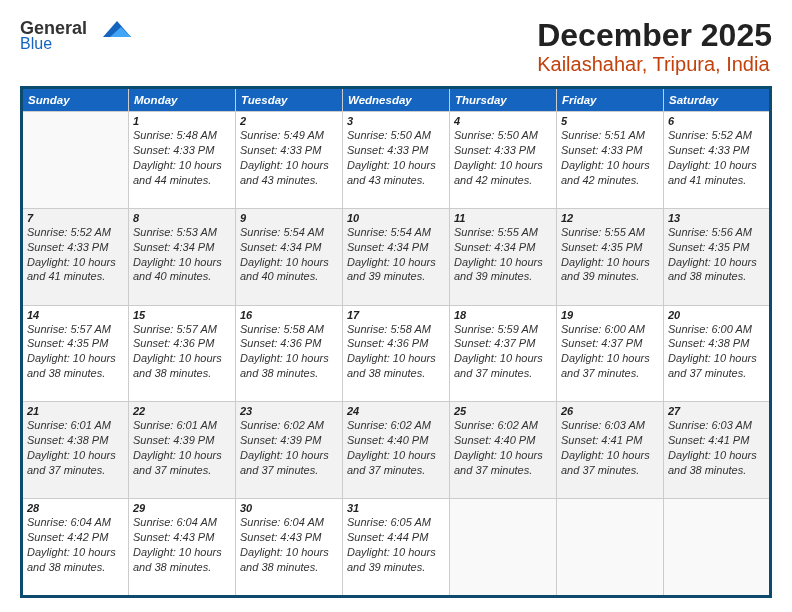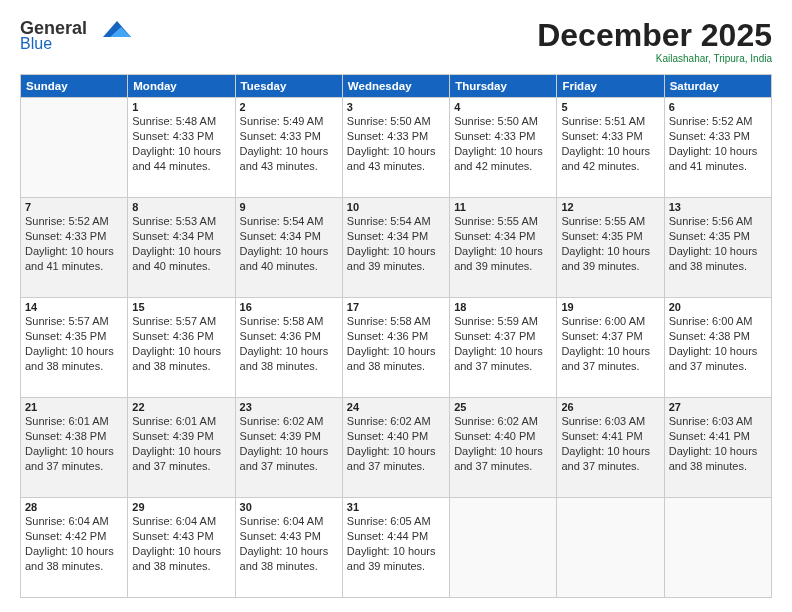--- a/index.html
+++ b/index.html
@@ -22,38 +22,39 @@
       justify-content: space-between;
       align-items: flex-start;
       margin-bottom: 10px;
     }
     .logo {
       display: flex;
       flex-direction: column;
       align-items: flex-start;
     }
     .title-block {
-      text-align: right;
+      text-align: left;
     }
     .month-title {
       font-size: 32px;
       font-weight: bold;
       color: #222;
       line-height: 1.1;
     }
     .subtitle {
-      font-size: 10px;
-      color: #15803d;
+      font-size: 20px;
+      color: #c2410c;
     }
     .calendar {
       flex: 1;
-      border: 1px solid #0c4a6e;
+      border: 3px solid #0c4a6e;
       border-collapse: collapse;
       width: 100%;
       table-layout: fixed;
+      font-style: italic;
     }
     .calendar th {
       background: #1565c0;
       color: #fff;
       font-size: 11.5px;
       font-weight: bold;
       text-align: left;
       padding: 5px 5px;
       border: 1px solid #ccc;
     }

